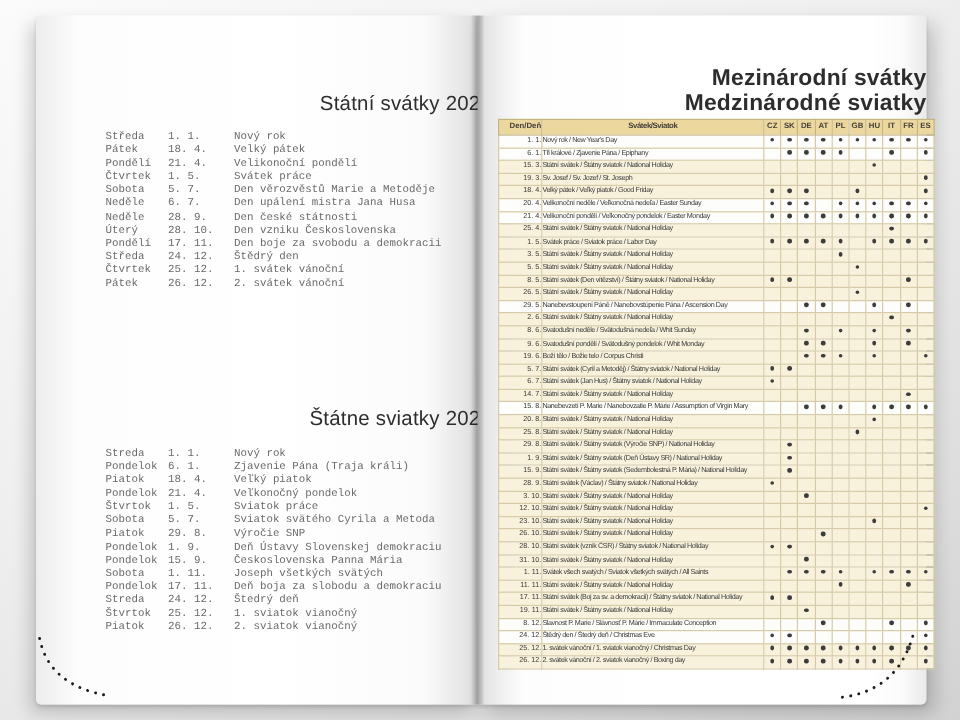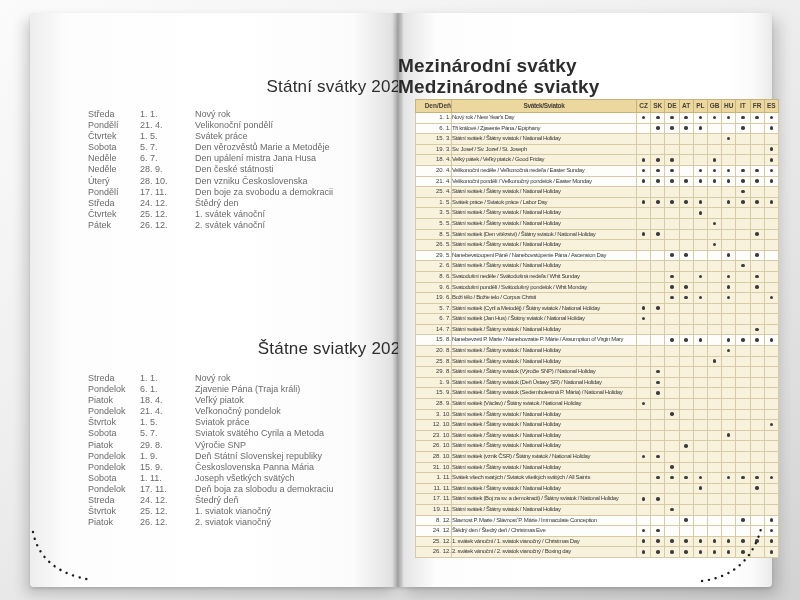--- a/index.html
+++ b/index.html
@@ -29,27 +29,27 @@
   }
   .ltitle{
     position:absolute;left:0;width:100%;margin:12px;
     text-align:right;font-size:17px;font-weight:400;color:#2d2d2d;letter-spacing:0.2px;
   }
   .ltitle.t1{top:52px;}
   .ltitle.t2{top:314px;}
   .hlist{position:absolute;left:0;width:100%;}
   .hlist.l1{top:96px;}
   .hlist.l2{top:360px;}
-  .hrow{height:11.1px;line-height:11.1px;font-size:9px;color:#6a6a6a;white-space:nowrap;}
+  .hrow{height:11.1px;line-height:11.1px;font-size:9px;color:#6a6a6a;white-space:nowrap;font-family:Liberation Mono, monospace;}
   .hrow .day{display:inline-block;margin-left:58px;width:52px;}
   .hrow .dt{display:inline-block;width:55px;}
   .hrow .nm{display:inline-block;}
   .rtitle{
     position:absolute;top:42px;left:0;width:100%;margin:0;
-    text-align:left;font-size:19px;line-height:21px;font-weight:700;color:#2d2d2d;letter-spacing:0.2px;
+    text-align:right;font-size:19px;line-height:21px;font-weight:700;color:#2d2d2d;letter-spacing:0.2px;
   }
   table.holidays{
     position:absolute;left:17px;top:86px;
     border-collapse:collapse;table-layout:fixed;width:355px;
     font-size:6px;color:#3a3a3a;
   }
   table.holidays td,table.holidays th{
     border:1px solid #d6cba6;padding:0;overflow:hidden;white-space:nowrap;
     height:9.6px;line-height:9.6px;vertical-align:middle;
   }
@@ -72,41 +72,42 @@
 </style>
 </head>
 <body>
 
 <div class="scene">
 
   <div class="page page-left">
     <h1 class="ltitle t1">Státní svátky 2025</h1>
     <div class="hlist l1" id="czech-list">
         <div class="hrow"><span class="day">Středa</span><span class="dt">1. 1.</span><span class="nm">Nový rok</span></div>
+        <div class="hrow"><span class="day">Pátek</span><span class="dt">18. 4.</span><span class="nm">Velký pátek</span></div>
         <div class="hrow"><span class="day">Pondělí</span><span class="dt">21. 4.</span><span class="nm">Velikonoční pondělí</span></div>
         <div class="hrow"><span class="day">Čtvrtek</span><span class="dt">1. 5.</span><span class="nm">Svátek práce</span></div>
         <div class="hrow"><span class="day">Sobota</span><span class="dt">5. 7.</span><span class="nm">Den věrozvěstů Marie a Metoděje</span></div>
         <div class="hrow"><span class="day">Neděle</span><span class="dt">6. 7.</span><span class="nm">Den upálení mistra Jana Husa</span></div>
         <div class="hrow"><span class="day">Neděle</span><span class="dt">28. 9.</span><span class="nm">Den české státnosti</span></div>
         <div class="hrow"><span class="day">Úterý</span><span class="dt">28. 10.</span><span class="nm">Den vzniku Československa</span></div>
         <div class="hrow"><span class="day">Pondělí</span><span class="dt">17. 11.</span><span class="nm">Den boje za svobodu a demokracii</span></div>
         <div class="hrow"><span class="day">Středa</span><span class="dt">24. 12.</span><span class="nm">Štědrý den</span></div>
         <div class="hrow"><span class="day">Čtvrtek</span><span class="dt">25. 12.</span><span class="nm">1. svátek vánoční</span></div>
         <div class="hrow"><span class="day">Pátek</span><span class="dt">26. 12.</span><span class="nm">2. svátek vánoční</span></div>
       </div>
     <h1 class="ltitle t2">Štátne sviatky 2025</h1>
     <div class="hlist l2" id="slovak-list">
         <div class="hrow"><span class="day">Streda</span><span class="dt">1. 1.</span><span class="nm">Nový rok</span></div>
         <div class="hrow"><span class="day">Pondelok</span><span class="dt">6. 1.</span><span class="nm">Zjavenie Pána (Traja králi)</span></div>
         <div class="hrow"><span class="day">Piatok</span><span class="dt">18. 4.</span><span class="nm">Veľký piatok</span></div>
         <div class="hrow"><span class="day">Pondelok</span><span class="dt">21. 4.</span><span class="nm">Veľkonočný pondelok</span></div>
         <div class="hrow"><span class="day">Štvrtok</span><span class="dt">1. 5.</span><span class="nm">Sviatok práce</span></div>
         <div class="hrow"><span class="day">Sobota</span><span class="dt">5. 7.</span><span class="nm">Sviatok svätého Cyrila a Metoda</span></div>
         <div class="hrow"><span class="day">Piatok</span><span class="dt">29. 8.</span><span class="nm">Výročie SNP</span></div>
-        <div class="hrow"><span class="day">Pondelok</span><span class="dt">1. 9.</span><span class="nm">Deň Státní Slovenskej republiky</span></div>
+        <div class="hrow"><span class="day">Pondelok</span><span class="dt">1. 9.</span><span class="nm">Deň Ústavy Slovenskej demokraciu</span></div>
         <div class="hrow"><span class="day">Pondelok</span><span class="dt">15. 9.</span><span class="nm">Československa Panna Mária</span></div>
         <div class="hrow"><span class="day">Sobota</span><span class="dt">1. 11.</span><span class="nm">Joseph všetkých svätých</span></div>
         <div class="hrow"><span class="day">Pondelok</span><span class="dt">17. 11.</span><span class="nm">Deň boja za slobodu a demokraciu</span></div>
         <div class="hrow"><span class="day">Streda</span><span class="dt">24. 12.</span><span class="nm">Štedrý deň</span></div>
         <div class="hrow"><span class="day">Štvrtok</span><span class="dt">25. 12.</span><span class="nm">1. sviatok vianočný</span></div>
         <div class="hrow"><span class="day">Piatok</span><span class="dt">26. 12.</span><span class="nm">2. sviatok vianočný</span></div>
       </div>
     <svg class="corner cl" width="80" height="70">
       <path d="M 3 15 Q 11 55 62 63" fill="none" stroke="#1c1c1c" stroke-width="2.4" stroke-linecap="round" stroke-dasharray="0.1 6.8"></path>
     </svg>

